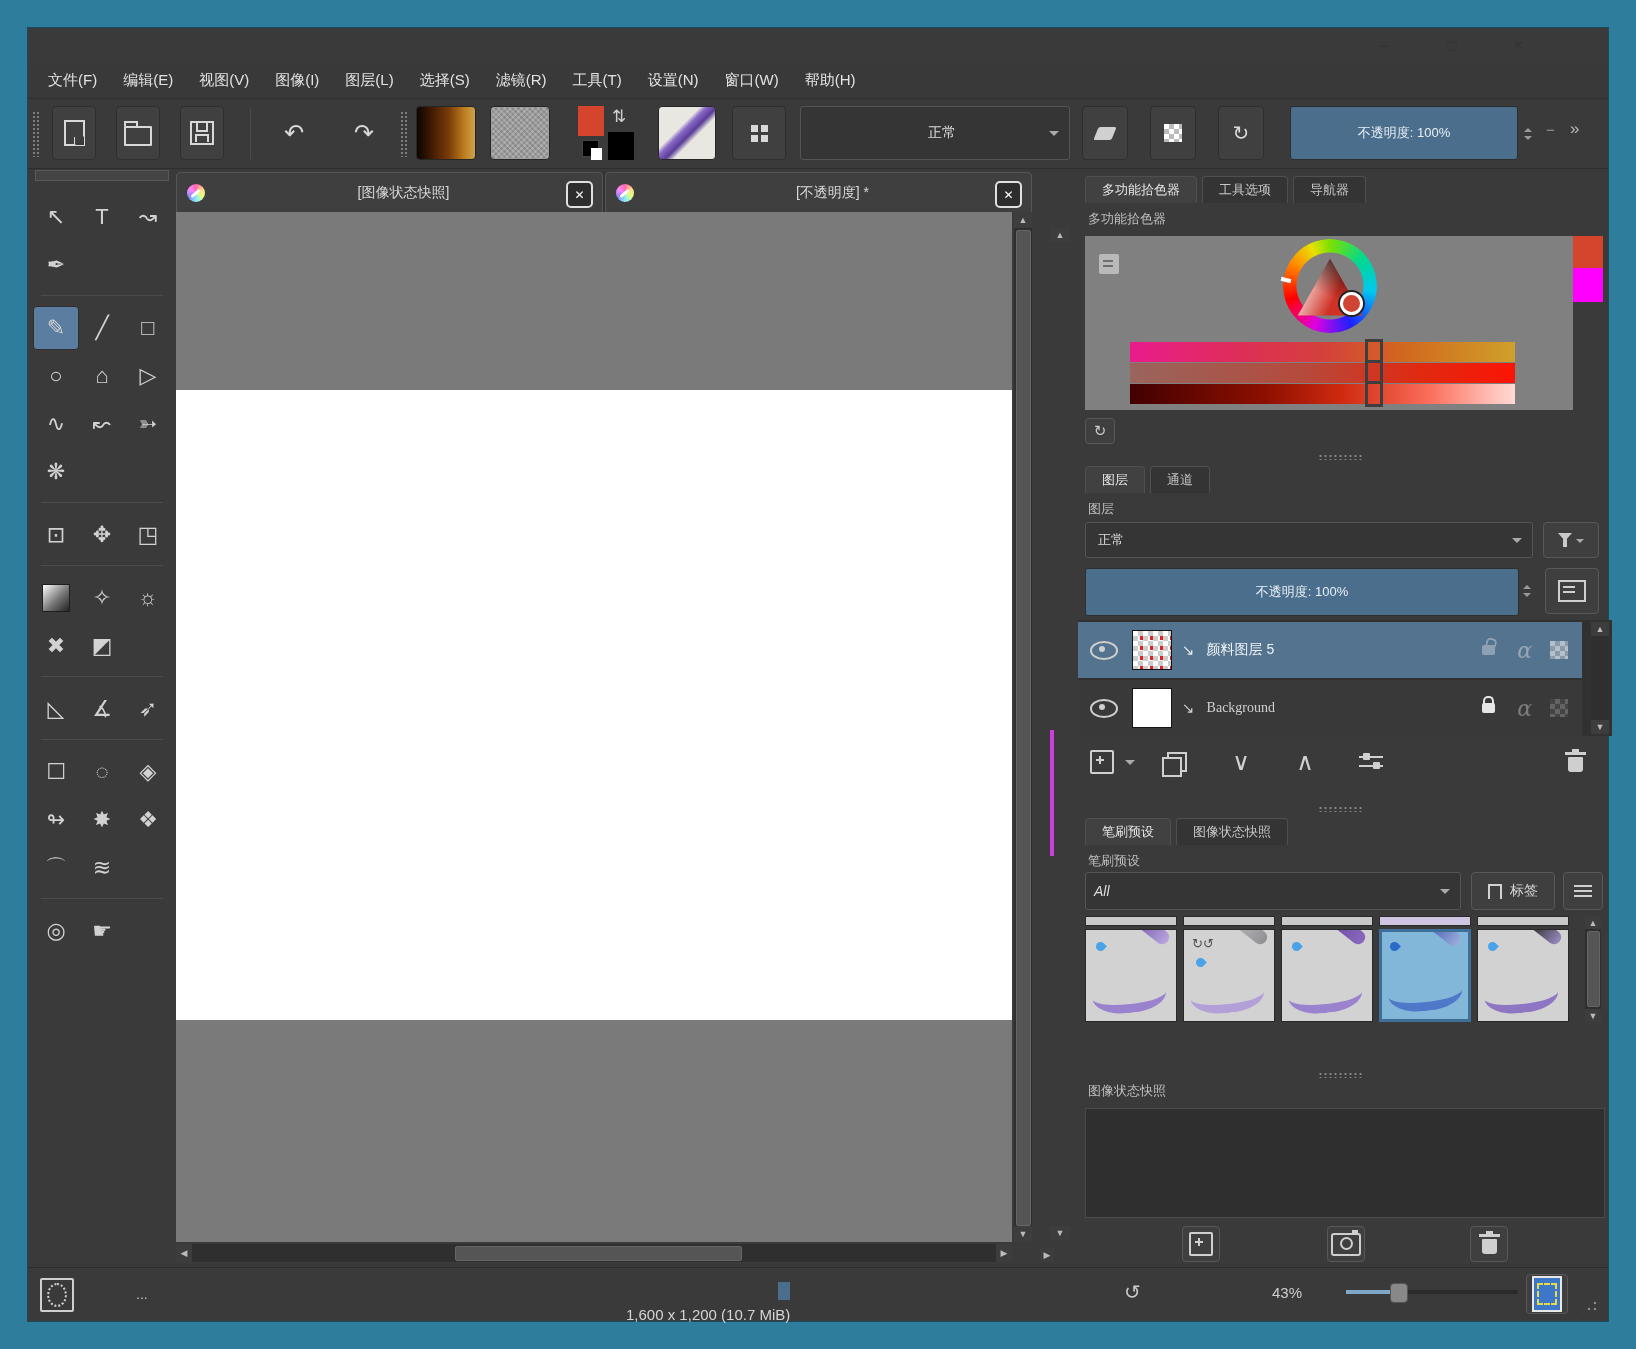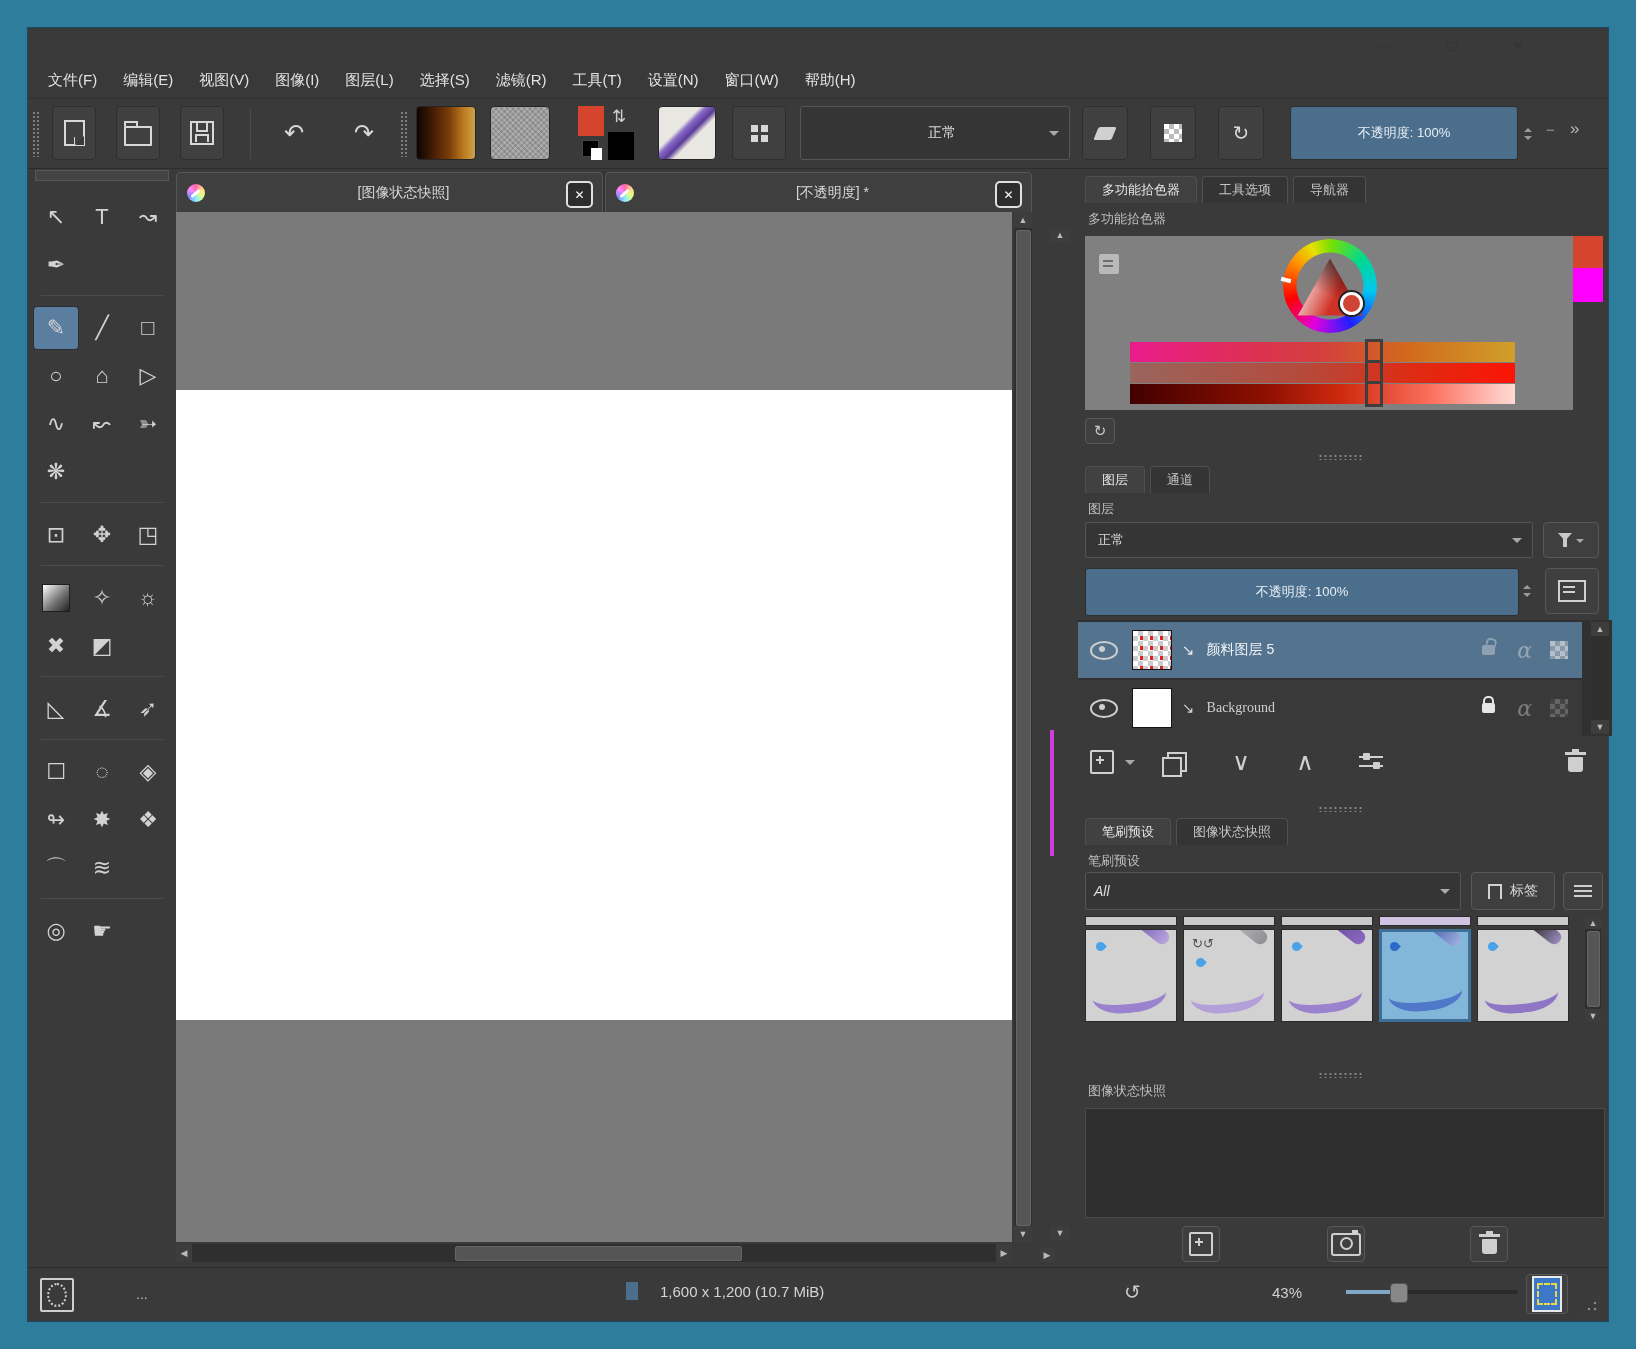--- a/index.html
+++ b/index.html
@@ -567,21 +567,21 @@
     <div class="pbtn" style="left:430px;top:1056px;width:38px;height:36px;">
         <span class="trash"></span>
       </div>
   </div>
 
   <div class="abs" id="statusbar">
     <div class="abs selico" style="left:12px;top:10px;">
         <i></i>
       </div>
     <div class="abs" style="left:108px;top:18px;color:#bdbdbd;font-size:14px;">...</div>
-    <div class="abs" style="left:598px;top:14px;display:flex;align-items:flex-end;gap:22px;">
+    <div class="abs" style="left:598px;top:14px;display:flex;align-items:flex-end;gap:6px;flex-direction:column;">
       <span style="width:12px;height:18px;background:#4a6e8c;display:inline-block;"></span>
       <span style="font-size:15px;color:#d4d4d4;">1,600 x 1,200 (10.7 MiB)</span>
     </div>
     <div class="abs" style="left:1096px;top:12px;font-size:20px;color:#c8c8c8;">↺</div>
     <div class="abs" style="left:1244px;top:16px;font-size:15px;color:#cfcfcf;">43%</div>
     <div class="zslider" style="left:1318px;top:22px;">
       <span class="fill"></span>
       <span class="knob"></span>
     </div>
     <div class="pbtn" style="left:1498px;top:6px;width:42px;height:40px;">

